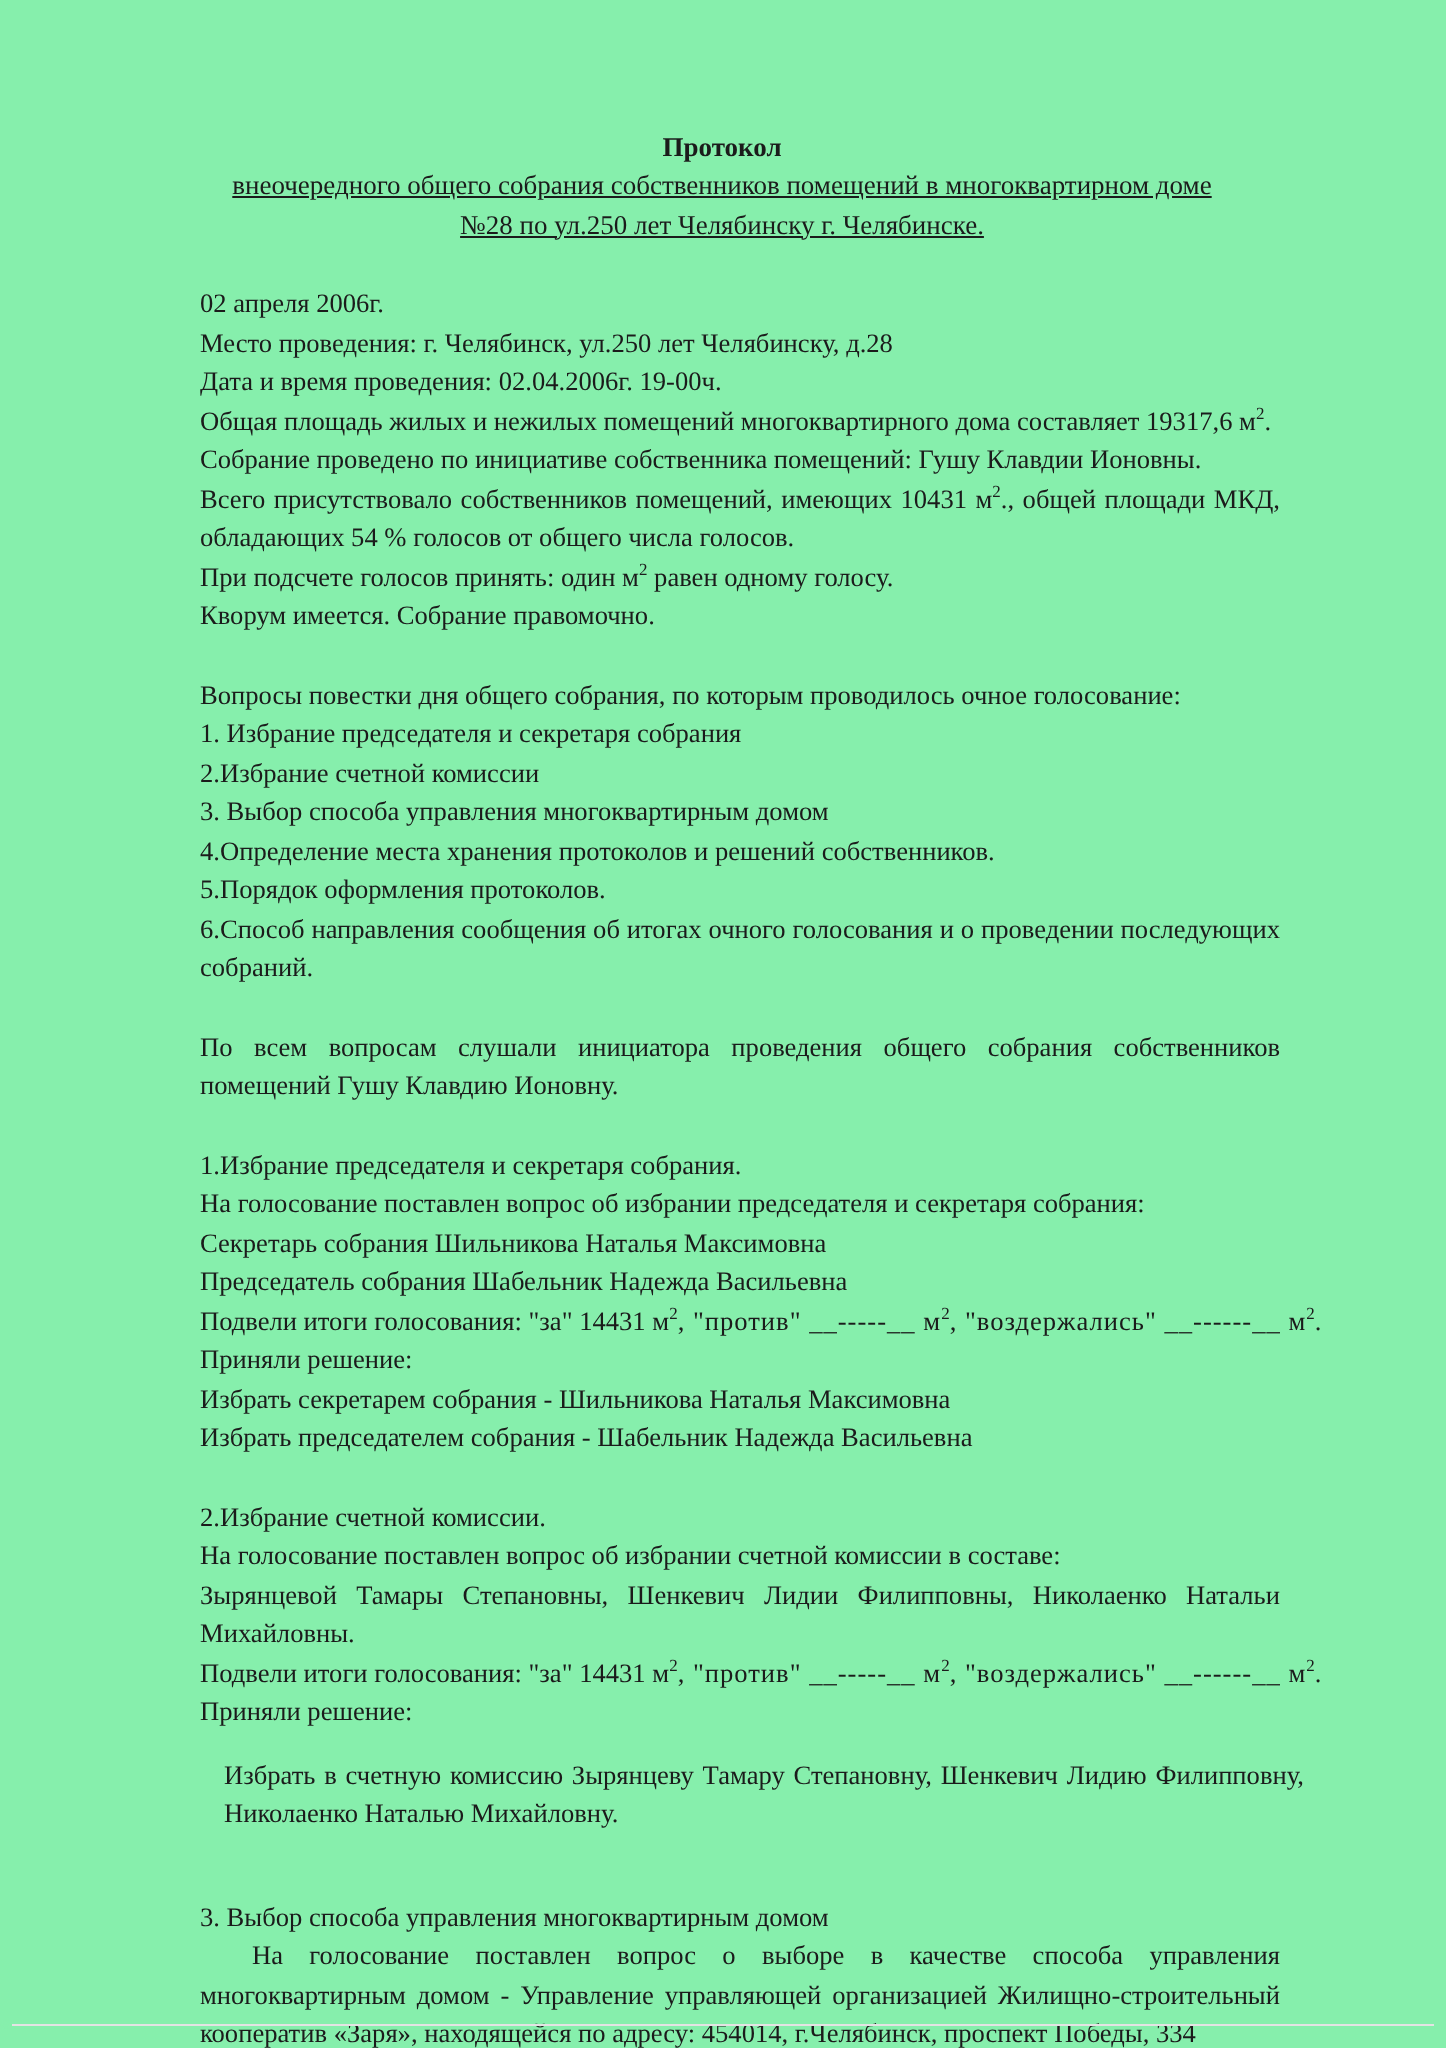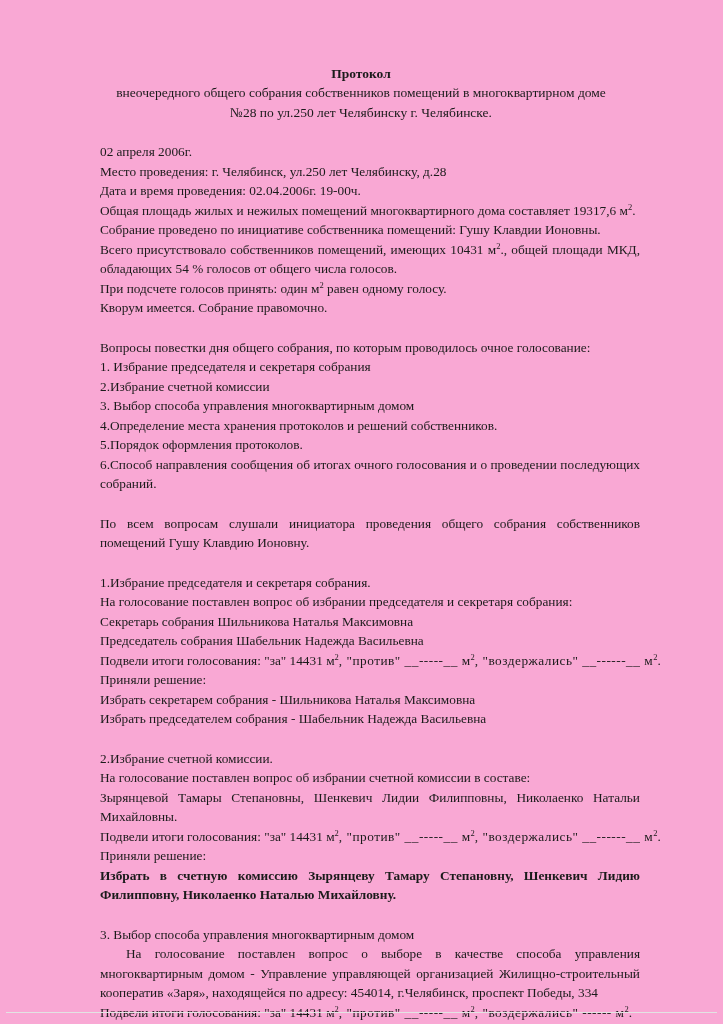--- a/index.html
+++ b/index.html
@@ -10,21 +10,21 @@
   }
   body {
     font-family: "Liberation Serif", "DejaVu Serif", serif;
     color: #1b1b1b;
   }
   .page {
     position: relative;
     width: 723px;
     height: 1024px;
     margin: 0 auto;
-    background: #f9a8d4;
+    background: #86efac;
     overflow: hidden;
     box-sizing: border-box;
   }
   .content {
     position: absolute;
     left: 100px;
     top: 64px;
     width: 522px;
   }
   .doc-title {
@@ -36,20 +36,21 @@
   }
   .title-line {
     text-align: center;
     font-size: 13.5px;
     line-height: 19.5px;
     margin: 0;
   }
   .title-line.wide {
     width: 556px;
     margin-left: -17px;
+    text-decoration: underline;
   }
   .gap-lg { height: 20px; }
   .line {
     font-size: 13.3px;
     line-height: 19.5px;
     margin: 0;
     white-space: nowrap;
   }
   .para {
     font-size: 13.3px;
@@ -66,22 +67,22 @@
   }
   .bold-line {
     font-size: 13.3px;
     line-height: 19.5px;
     font-weight: normal;
     margin: 0;
   }
   .bold-para {
     font-size: 13.3px;
     line-height: 19.5px;
-    font-weight: bold;
-    margin: 0;
+    font-weight: normal;
+    margin: 12px;
     text-align: justify;
     text-align-last: left;
   }
   sup {
     font-size: 8.5px;
     vertical-align: super;
     line-height: 0;
   }
   .blank {
     letter-spacing: 0.5px;

